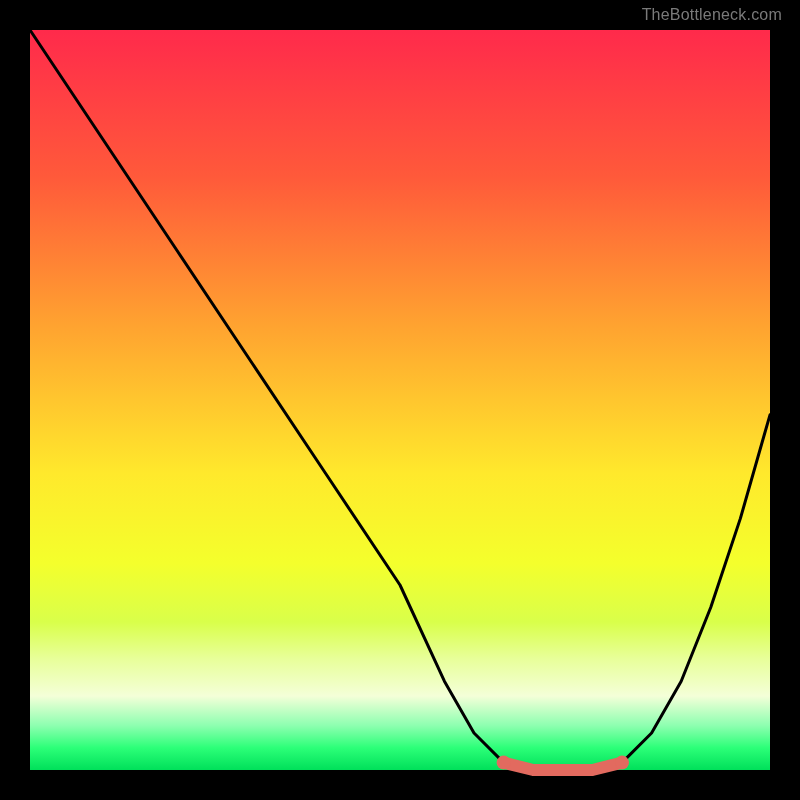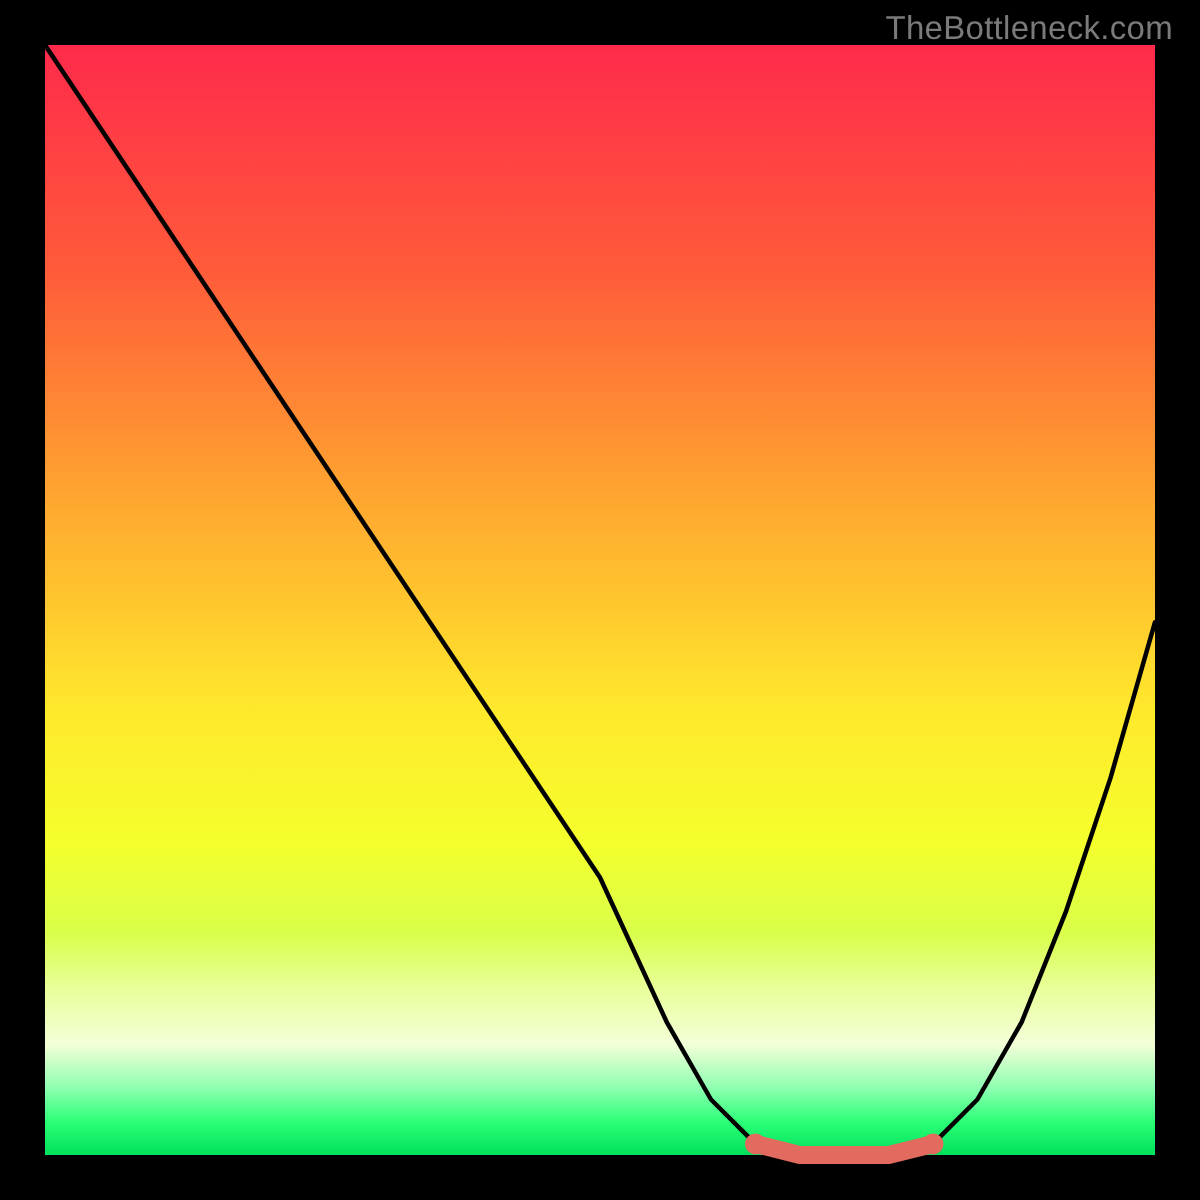--- a/index.html
+++ b/index.html
@@ -19,21 +19,21 @@
   svg.plot {
     position: absolute;
     top: 0;
     left: 0;
   }
   .watermark {
     position: absolute;
     top: 6px;
     right: 18px;
     font-family: Arial, Helvetica, sans-serif;
-    font-size: 22px;
+    font-size: 16px;
     font-weight: 500;
     color: #7a7a7a;
     letter-spacing: 0.2px;
     user-select: none;
   }
 </style>
 </head>
 <body>
 
 <div class="chart-wrap">

